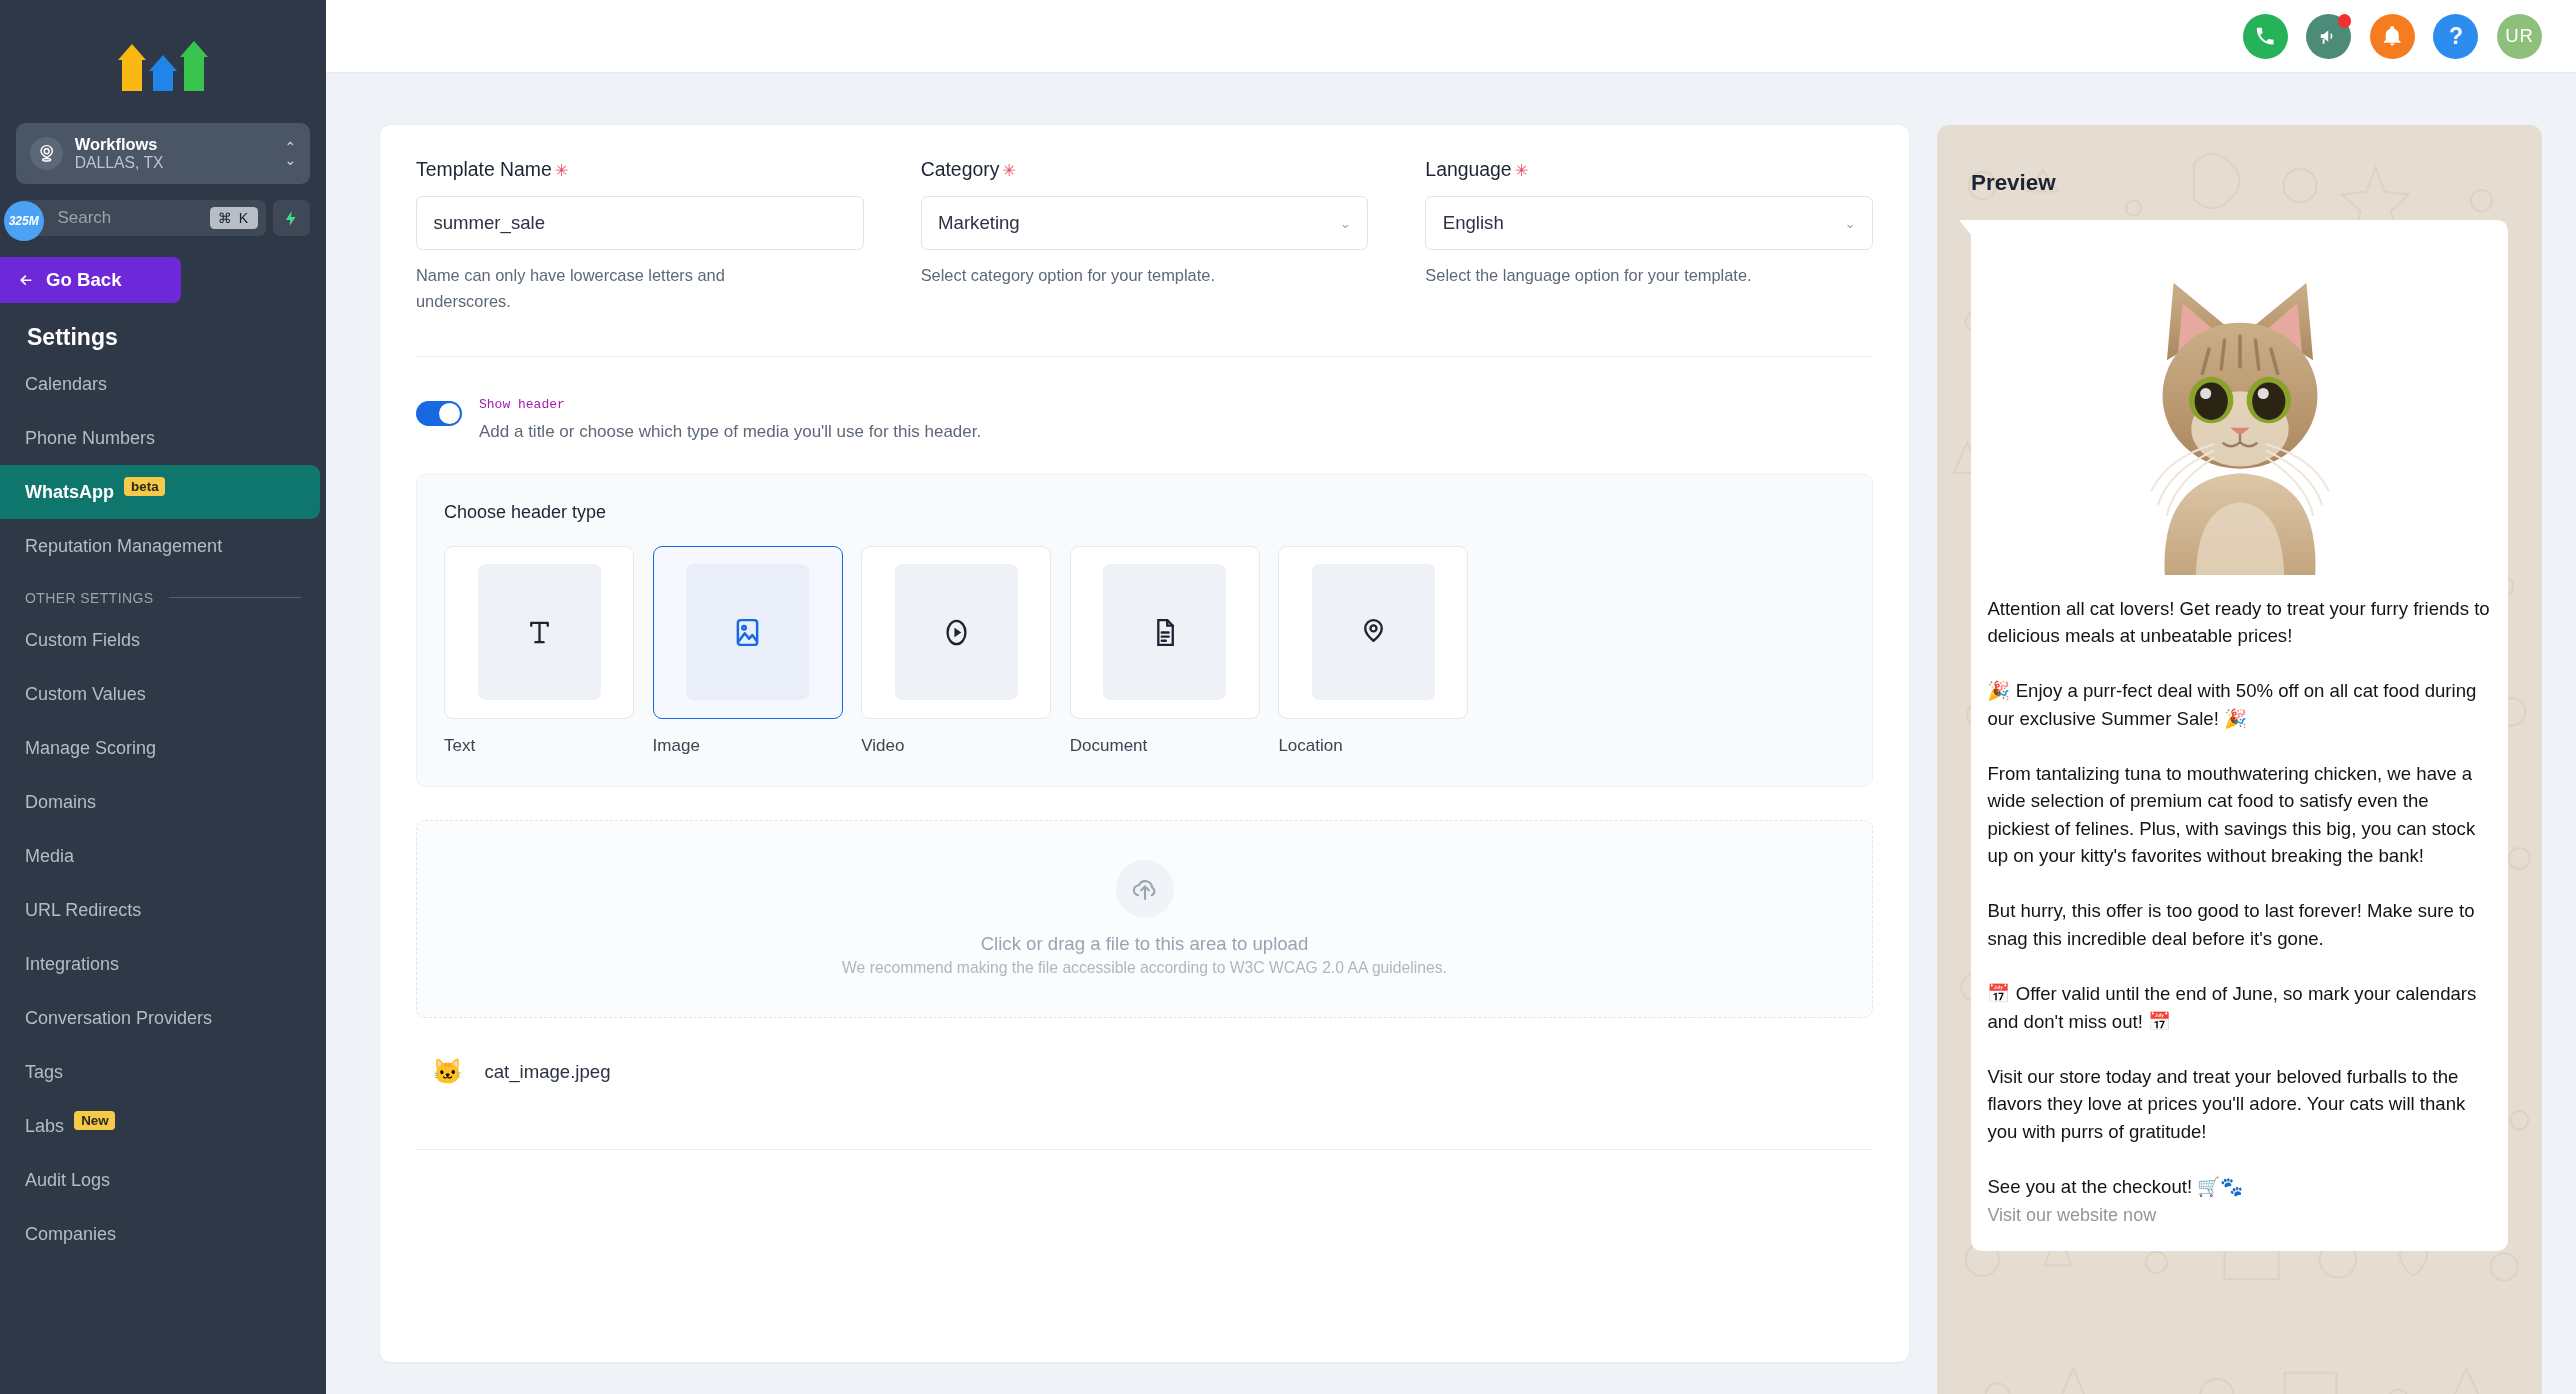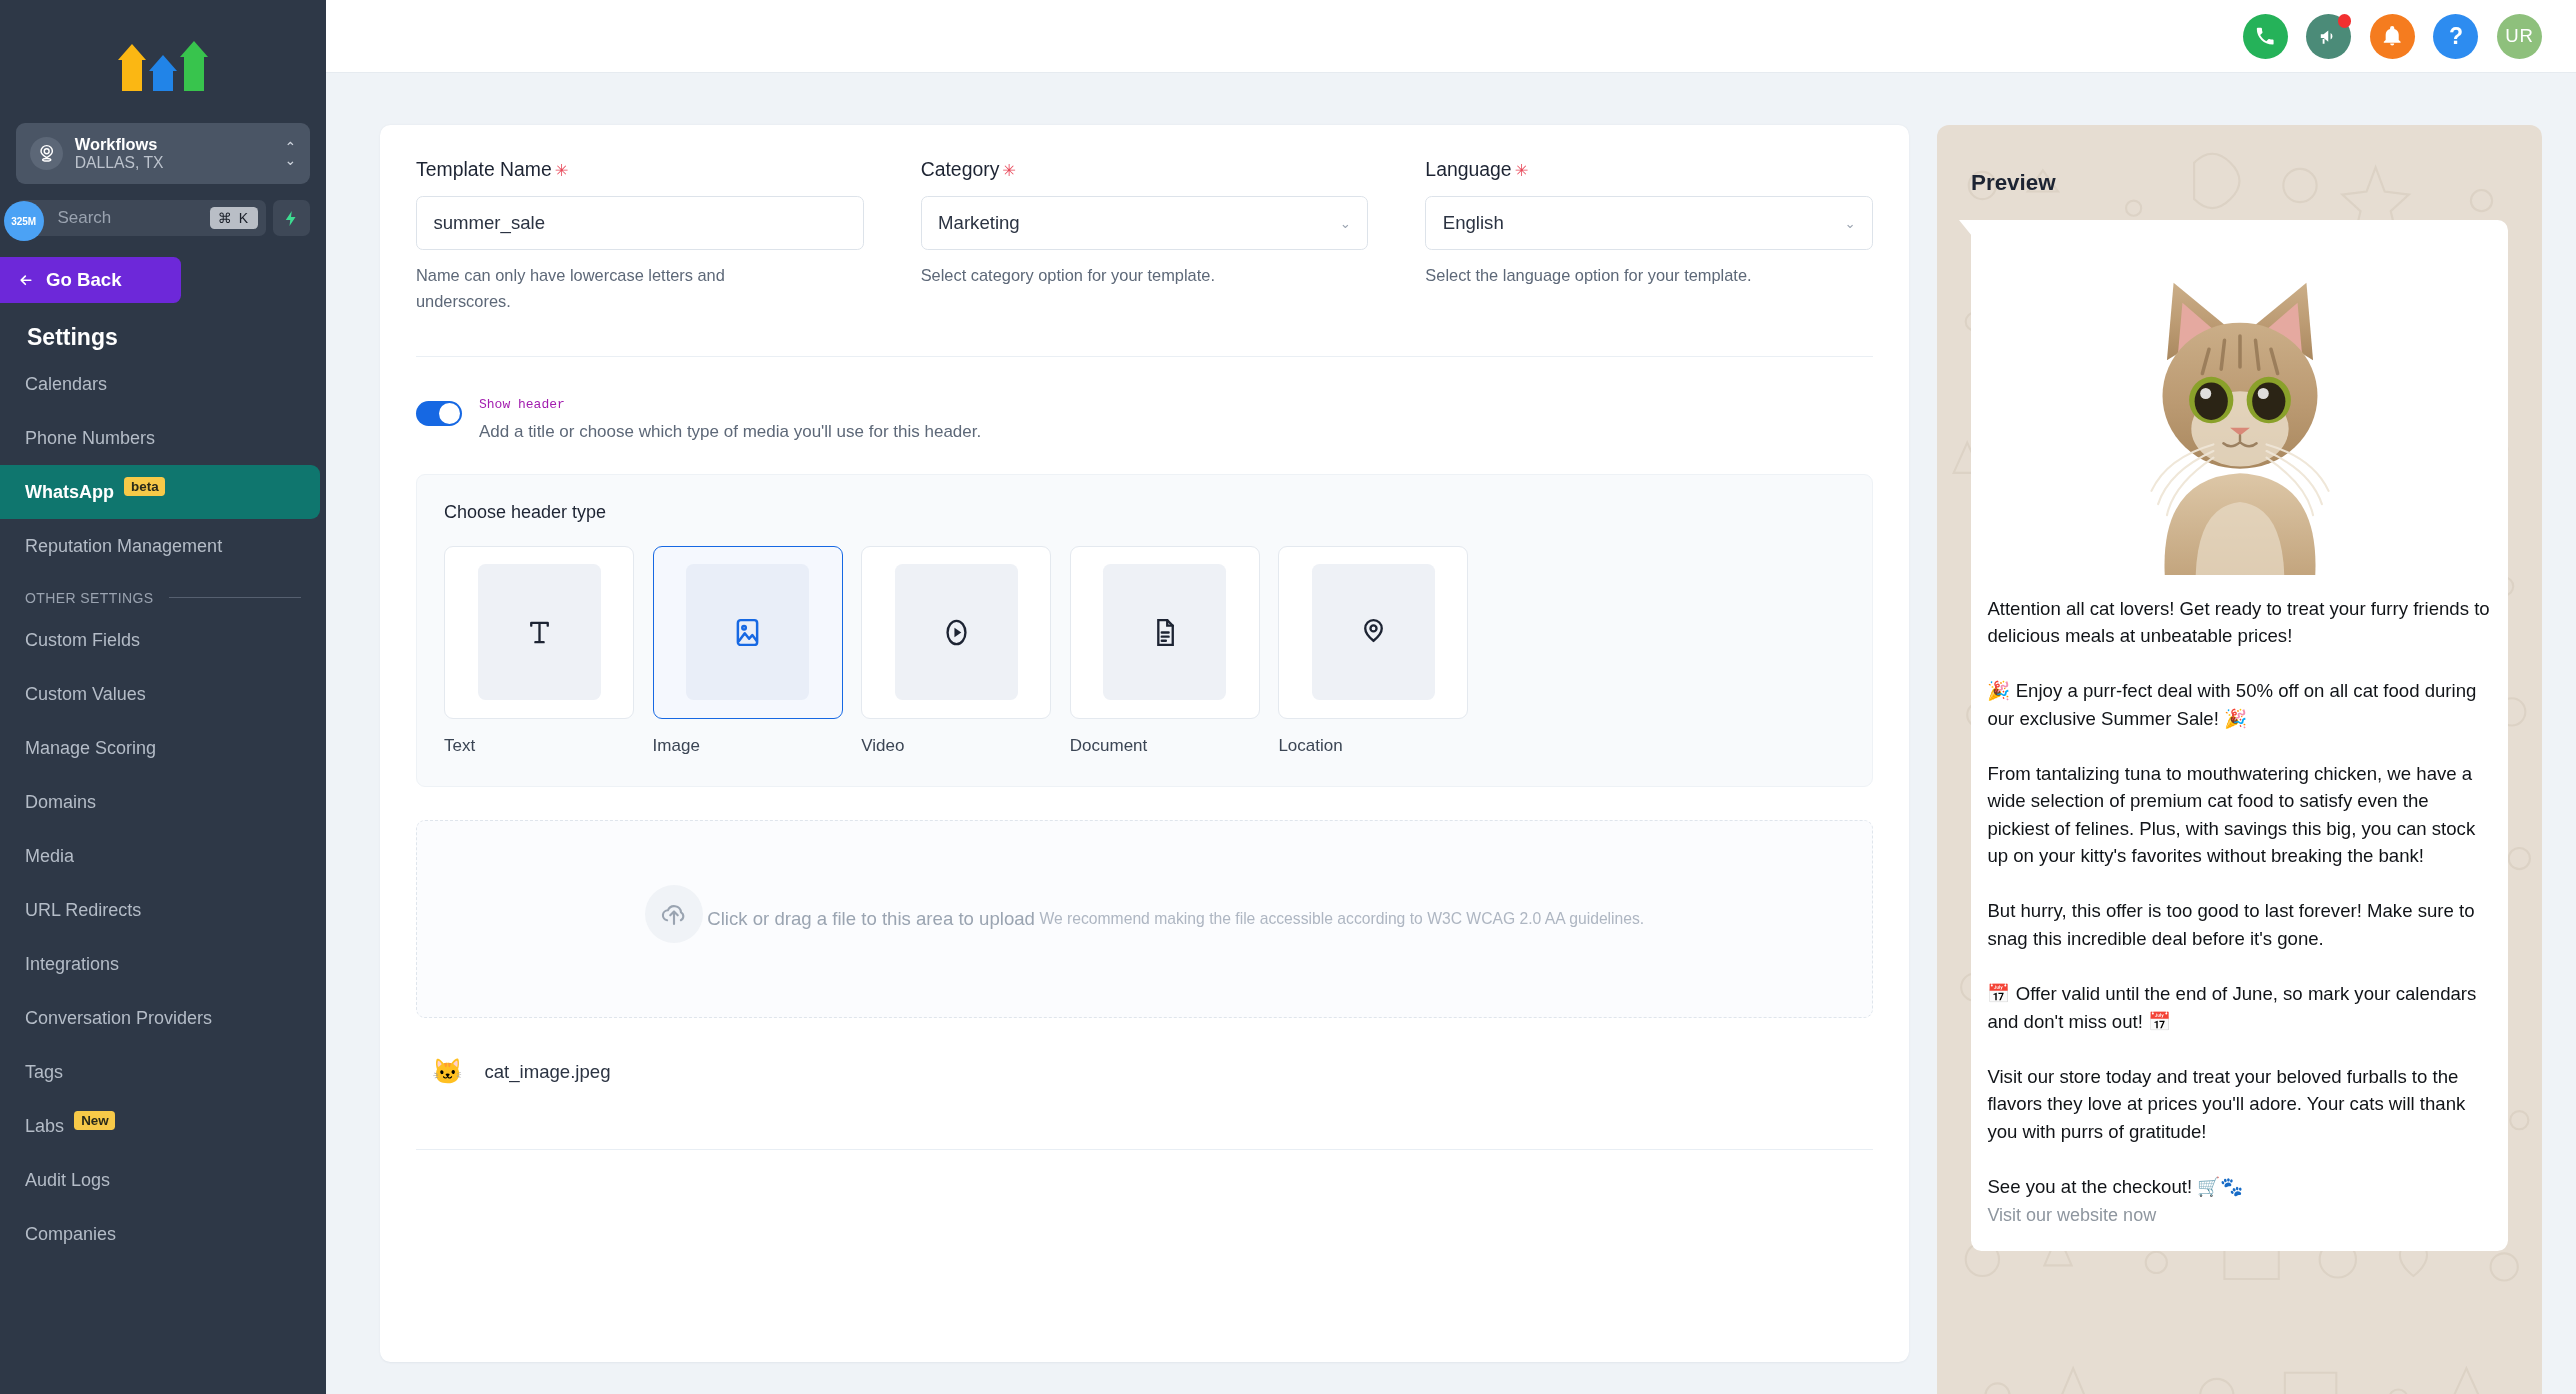--- a/index.html
+++ b/index.html
@@ -53,22 +53,22 @@
     background: #b9bec6; color: #1a1f29; border-radius: 4.5px;
     padding: 3px 8.2px; font-size: 14px; font-weight: 500; letter-spacing: 1.5px;
   }
   .bolt-btn {
     width: 37px; height: 36px; background: #3e4857; border-radius: 6.7px;
     display: flex; align-items: center; justify-content: center;
   }
   .count-badge {
     position: absolute; left: -12.7px; top: 0.7px;
     width: 40px; height: 40px; border-radius: 50%; background: #4ba2f5;
-    color: #fff; font-size: 10px; font-weight: bold;
-    display: flex; align-items: center; justify-content: center; z-index: 3;
+    color: #fff; font-size: 12px; font-weight: bold;
+    display: flex; align-items: center; justify-content: center; z-index: 3; font-style: italic;
   }
 
   .goback {
     margin-top: 21px; width: 181px; height: 46px; background: #6d28d9;
     border-radius: 0 7.5px 7.5px 0; display: flex; align-items: center;
     padding-left: 16.4px; gap: 9.7px;
   }
   .goback-lbl { color: #ffffff; font-size: 18.6px; font-weight: bold; }
 
   .settings-title {
@@ -151,21 +151,21 @@
   .type-inner {
     width: 123px; height: 136px; background: #eef1f6; border-radius: 7.5px;
     display: flex; align-items: center; justify-content: center;
   }
   .type-opt.sel .type-inner { background: #e9eef8; }
   .type-lbl { text-align: left; font-size: 17px; color: #3b4554; margin-top: 17px; }
 
   .upload {
     margin-top: 33px; border: 0.7px dashed #dfe5ec; background: #fbfcfe;
     border-radius: 9px; height: 198px;
-    display: flex; flex-direction: row; align-items: center; justify-content: center; gap: 4.5px;
+    display: flex; flex-direction: column; align-items: center; justify-content: center; gap: 4.5px;
   }
   .upl-circ { width: 58px; height: 58px; border-radius: 50%; background: #f0f3f7; display: flex; align-items: center; justify-content: center; margin-bottom: 10.4px; }
   .upl-main { font-size: 18.6px; color: #9aa4b1; }
   .upl-sub { font-size: 15.7px; color: #aeb6c2; }
 
   .file-row { display: flex; align-items: center; gap: 21px; margin-top: 37px; padding-left: 16.4px; }
   .file-thumb {
     width: 31px; height: 34px; border-radius: 3px; overflow: hidden;
     display: flex; align-items: center; justify-content: center; font-size: 25px; line-height: 1;
   }

